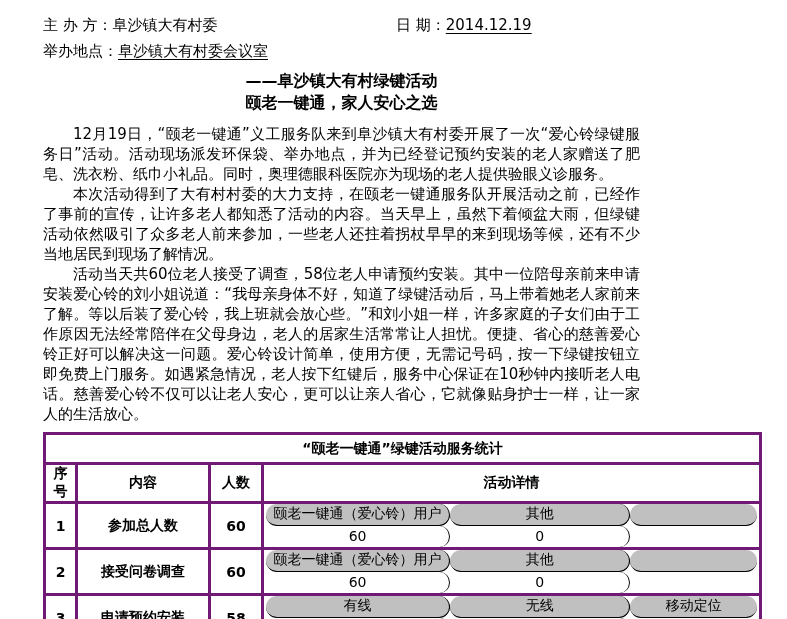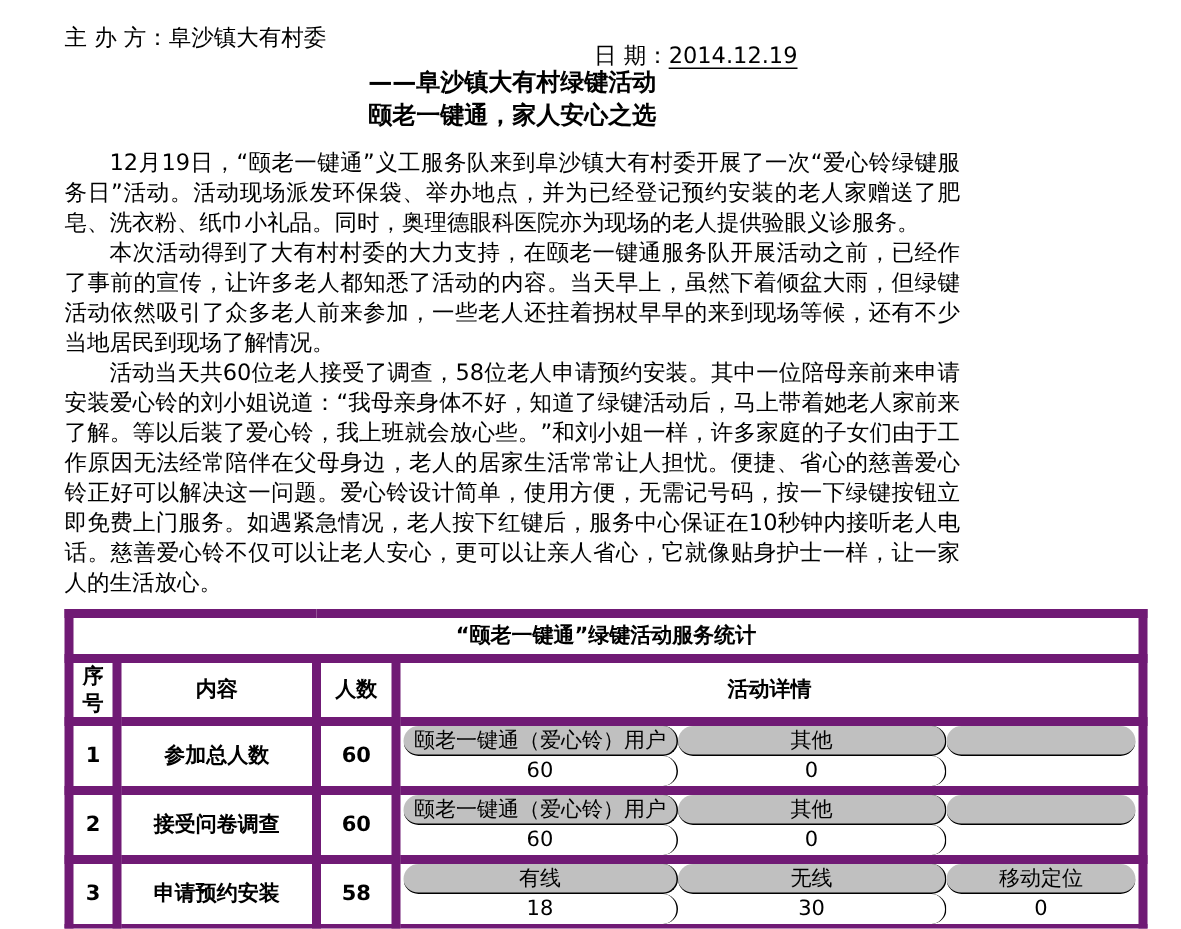--- a/index.html
+++ b/index.html
@@ -7,37 +7,37 @@
   body {
     width:787px; height:619px;
     font-family:"DejaVu Sans","Liberation Sans",sans-serif;
     color:#000; overflow:hidden;
   }
   .page { position:relative; width:672px; height:619px; padding:12px 32px 0 43px; background:#fff; }
 
   
   .meta { font-size:15px; }
   .meta-line { position:relative; line-height:26px; height:26px; white-space:nowrap; }
-  .meta-date { position:absolute; left:353px; top:12px; }
+  .meta-date { position:absolute; left:353px; top:0; }
   .u { text-decoration:underline; text-underline-offset:3px; }
 
   
   .doc-title { margin-top:6px; text-align:center; font-weight:bold; font-size:16px; line-height:22px; }
 
   
   .body-text { margin-top:10px; }
   .para { font-size:15px; line-height:20px; text-align:justify; text-indent:2em; letter-spacing:0; }
 
   
   table.stats {
     margin-top:8px; width:716px; table-layout:fixed;
     border-collapse:collapse; border:2px solid #000;
   }
   table.stats td {
-    border:6px solid #701a75; text-align:center; vertical-align:middle;
+    border:3px solid #701a75; text-align:center; vertical-align:middle;
     font-size:14px; padding:0 2px; overflow:hidden;
   }
   .t-title td { font-size:17px; font-weight:bold; height:30px; }
   .t-head td  { font-weight:bold; height:33px; font-size:14px; }
   td.main-b   { font-weight:bold; }
   td.detail-cell { padding:0; height:46px; }
   .detail-grid { display:grid; grid-template-columns:37.5% 36.7% 25.8%; grid-template-rows:50% 50%; width:100%; height:100%; }
   .detail-grid > div { display:flex; align-items:center; justify-content:center; font-size:14px; overflow:hidden;border-radius:11px; }
   .dh { background:#c0c0c0; border-bottom:1px solid #000; }
   .dc1, .dc2 { border-right:1px solid #000; }
@@ -46,20 +46,23 @@
 <body>
 
 <div class="page">
 
   <div class="meta">
     <div class="meta-line">
       <span>主 办 方：</span><span>阜沙镇大有村委</span>
       <span class="meta-date">
         <span>日  期：</span><span class="u">2014.12.19</span>
       </span>
+    </div>
+    <div class="meta-line">
+      <span>举办地点：</span><span class="u">阜沙镇大有村委会议室</span>
     </div>
   </div>
 
   <div class="doc-title">
     <div>——阜沙镇大有村绿键活动</div>
     <div>颐老一键通，家人安心之选</div>
   </div>
 
   <div class="body-text">
     <p class="para">12月19日，“颐老一键通”义工服务队来到阜沙镇大有村委开展了一次“爱心铃绿键服务日”活动。活动现场派发环保袋、举办地点，并为已经登记预约安装的老人家赠送了肥皂、洗衣粉、纸巾小礼品。同时，奥理德眼科医院亦为现场的老人提供验眼义诊服务。</p>

